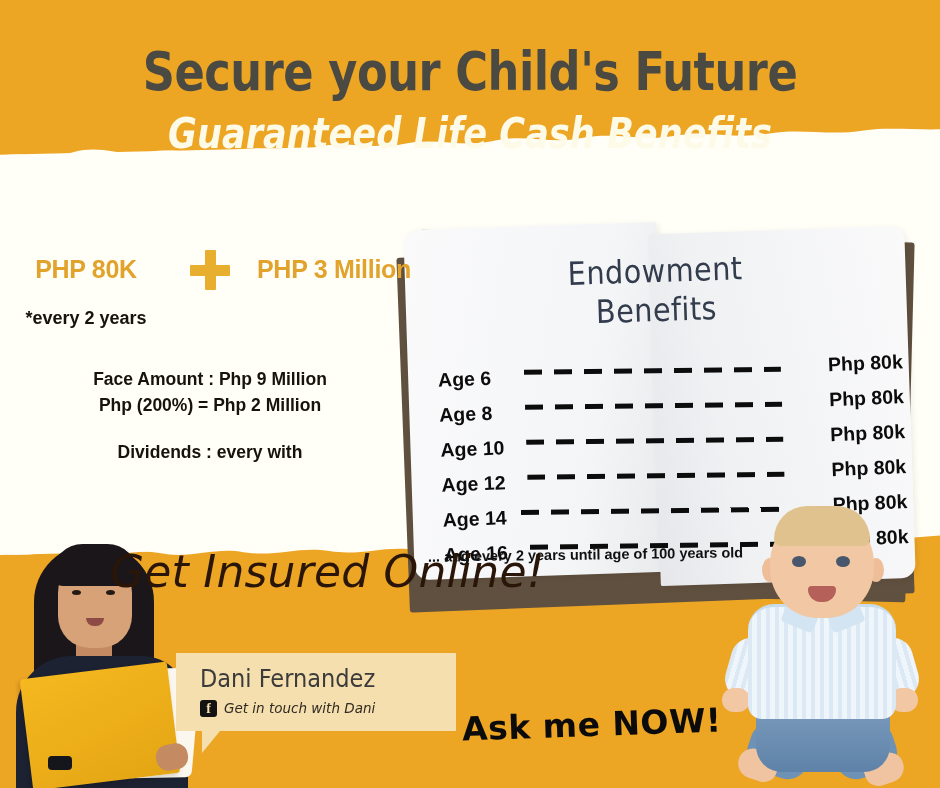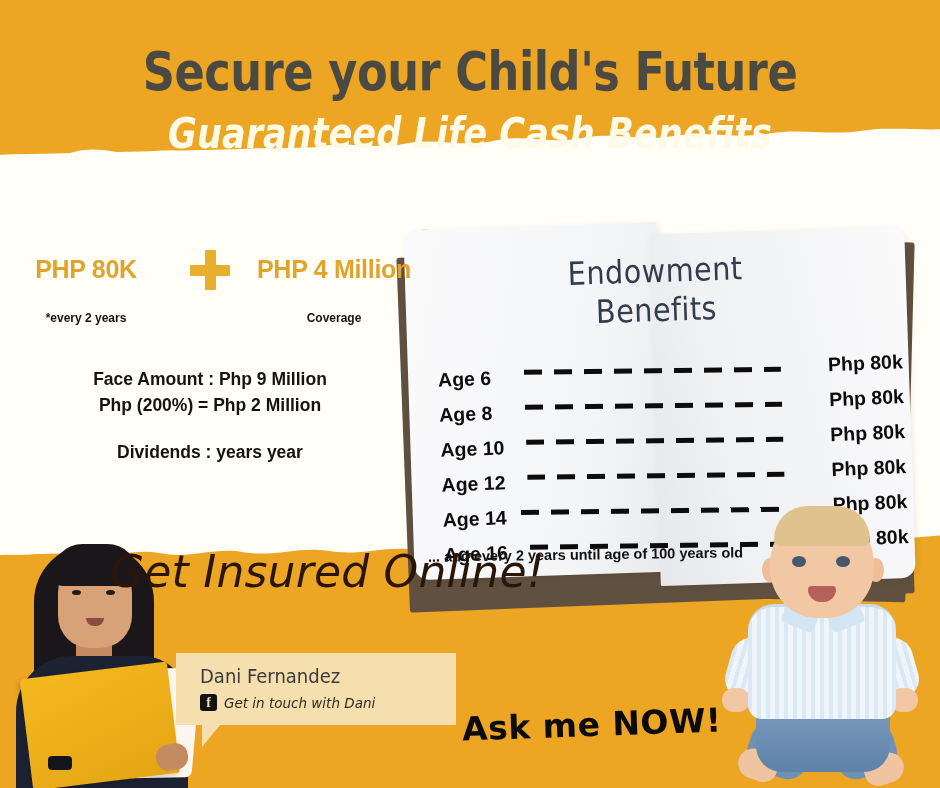--- a/index.html
+++ b/index.html
@@ -107,21 +107,21 @@
     content: "";
     position: absolute;
     background: #E8AE2E;
     border-radius: 1px;
   }
   .plus-icon::before { left: 15px; top: 0; width: 11px; height: 40px; }
   .plus-icon::after  { left: 0; top: 15px; width: 40px; height: 11px; }
 
   .amount-sub {
     margin-top: 16px;
-    font-size: 12px;
+    font-size: 18px;
     font-weight: 700;
     color: #16120D;
     line-height: 1.42;
   }
   .facts {
     margin-top: 34px;
     font-size: 17.5px;
     font-weight: 700;
     color: #16120D;
     line-height: 1.5;
@@ -424,21 +424,21 @@
     content: "";
     position: absolute;
     left: 26px;
     bottom: -22px;
     width: 0; height: 0;
     border-left: 18px solid #F5DFAE;
     border-bottom: 22px solid transparent;
   }
   .advisor-name {
     font-family: "Liberation Sans Narrow", "DejaVu Sans Condensed", "Liberation Sans", sans-serif;
-    font-size: 20px;
+    font-size: 25px;
     font-weight: 400;
     color: #3B3B3B;
     line-height: 1.1;
   }
   .advisor-role {
     margin-top: 4px;
     font-family: "DejaVu Sans", sans-serif;
     font-size: 14.5px;
     font-style: italic;
     color: #2F2A22;
@@ -516,43 +516,42 @@
     <h2 class="subtitle">Guaranteed Life Cash Benefits</h2>
   </div>
 
   <div class="left-col">
     <div class="amounts-row">
       <div class="amount-block">
         <div class="amount-head">PHP 80K</div>
       </div>
       <div class="plus-icon"></div>
       <div class="amount-block">
-        <div class="amount-head">PHP 4 Million</div>
+        <div class="amount-head">PHP 3 Million</div>
       </div>
     </div>
 
     <div class="amounts-row">
       <div class="amount-block">
         <div class="amount-sub">
           <div>*every 2 years</div>
         </div>
       </div>
       <div class="plus-icon" style="visibility:hidden"></div>
       <div class="amount-block">
         <div class="amount-sub">
-          <div>Coverage</div>
         </div>
       </div>
     </div>
 
     <div class="facts">
       <div>Face Amount : Php 9 Million</div>
       <div>Php (200%) = Php 2 Million</div>
       <div class="gap"></div>
-      <div>Dividends : years year</div>
+      <div>Dividends : every with</div>
     </div>
   </div>
 
   <div class="book-wrap">
     <div class="book-cover"></div>
     <div class="book-cover2"></div>
     <div class="page page-left"></div>
     <div class="page page-right"></div>
 
     <div class="book-inner">

